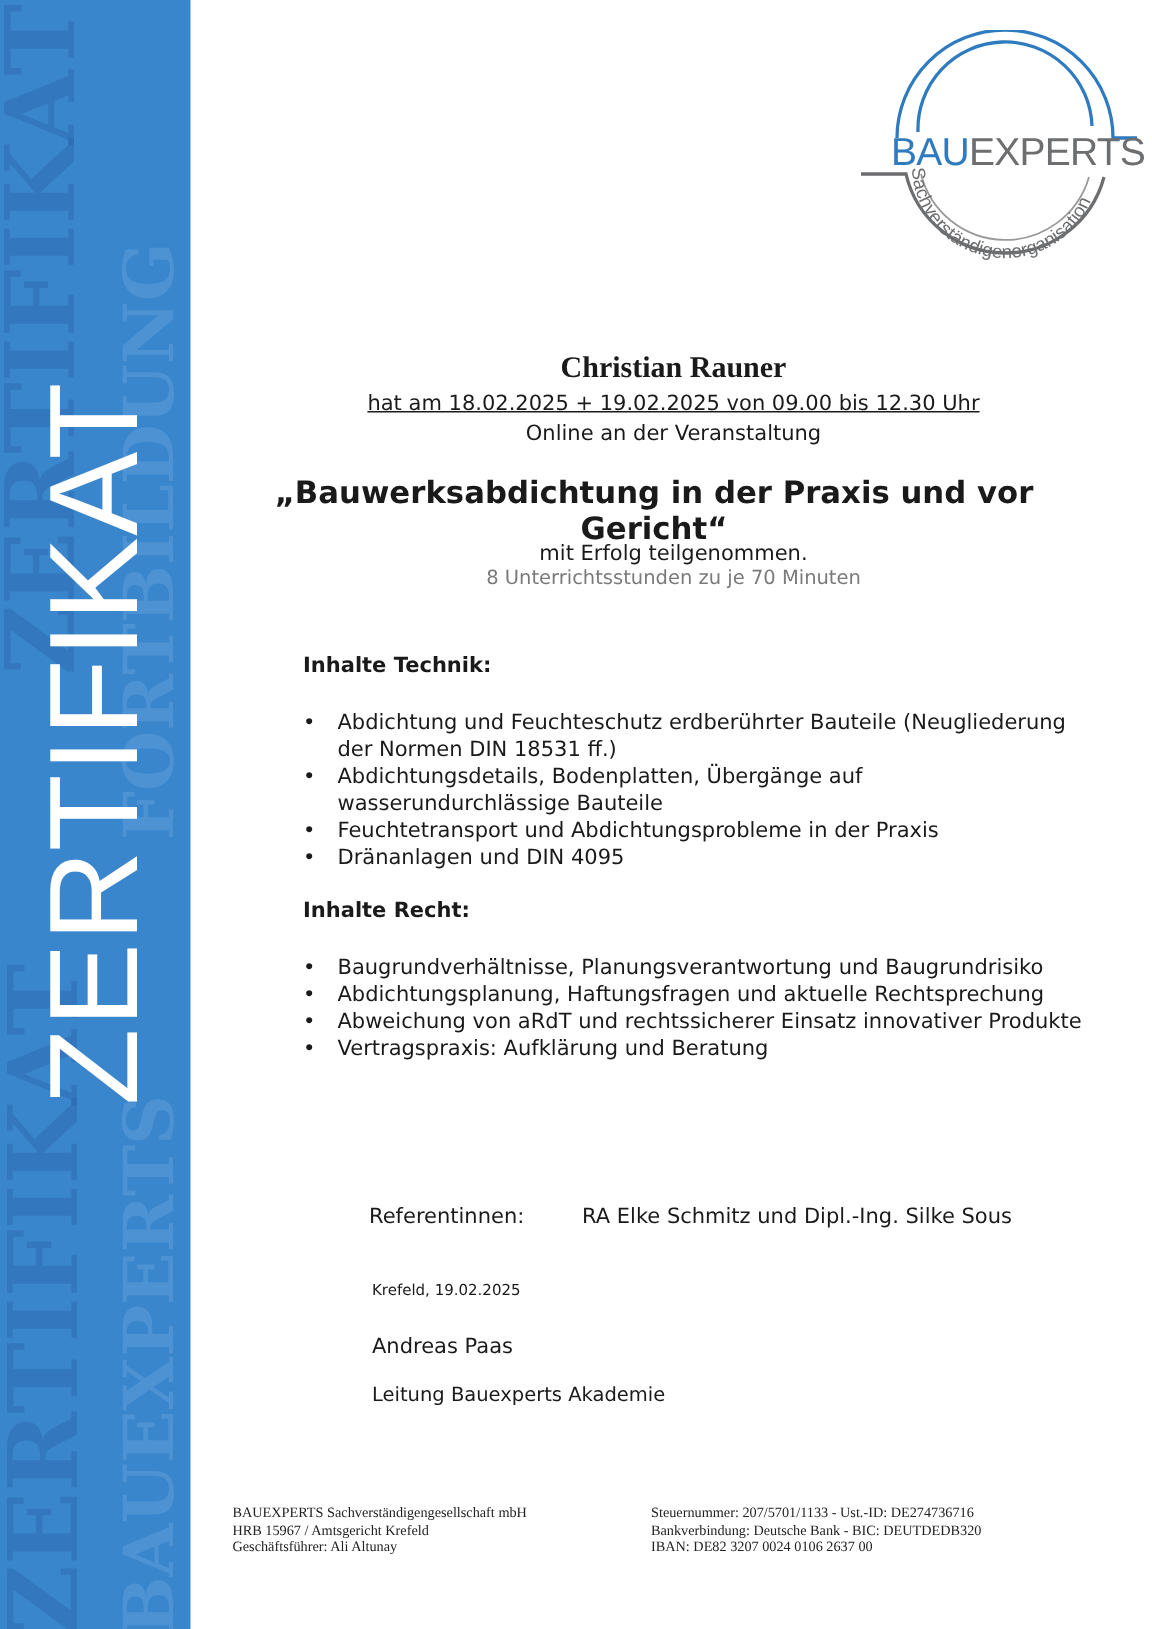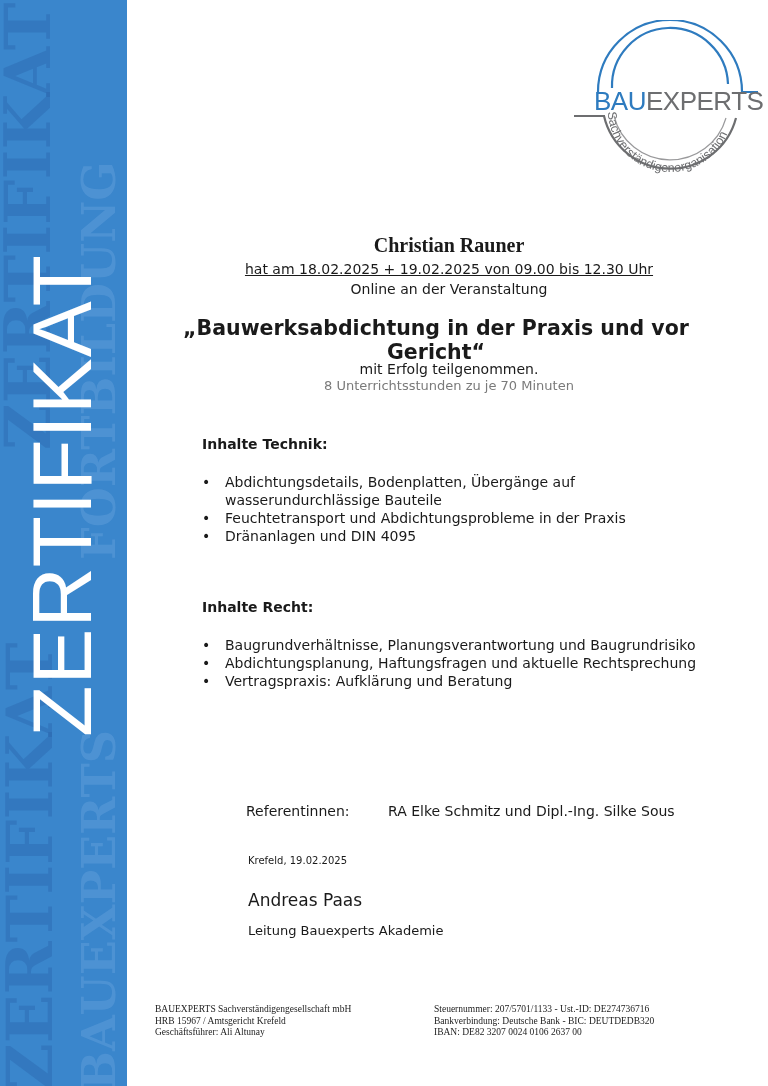--- a/index.html
+++ b/index.html
@@ -34,21 +34,21 @@
     .course { top: 316px; font-size: 20.5px; font-weight: bold; left: 136px; width: 600px; }
     .success { top: 361px; font-size: 14px; }
     .hours { top: 378px; font-size: 13px; color: #7a7a7a; }
     .section-title { position: absolute; left: 202px; font-size: 14px; font-weight: bold; }
     ul.items { position: absolute; left: 202px; margin: 0; padding: 0; list-style: none; font-size: 14px; line-height: 18px; width: 520px; }
     ul.items li { position: relative; padding-left: 23px; }
     ul.items li::before { content: "•"; position: absolute; left: 0; top: 0; }
     .ref-label { position: absolute; left: 246px; top: 803px; font-size: 14px; }
     .ref-names { position: absolute; left: 388px; top: 803px; font-size: 14px; }
     .place-date { position: absolute; left: 248px; top: 855px; font-size: 10px; }
-    .signer { position: absolute; left: 248px; top: 890px; font-size: 17px; }
+    .signer { position: absolute; left: 248px; top: 890px; font-size: 14px; }
     .signer-role { position: absolute; left: 248px; top: 923px; font-size: 13px; }
     .footer-col { position: absolute; top: 1004px; font-family: "Liberation Serif", serif; font-size: 9.5px; line-height: 11.5px; color: #222; }
     .footer-left { left: 155px; }
     .footer-right { left: 434px; }
   </style>
 </head>
 <body>
 
 <div class="sidebar">
   <div class="wm" style="left:-8px; top:1090px; font-size:64px;">ZERTIFIKAT</div>
@@ -78,29 +78,31 @@
 
 <div class="center name">Christian Rauner</div>
 <div class="center line1">hat am 18.02.2025 + 19.02.2025 von 09.00 bis 12.30 Uhr</div>
 <div class="center line2">Online an der Veranstaltung</div>
 <div class="center course">„Bauwerksabdichtung in der Praxis und vor Gericht“</div>
 <div class="center success">mit Erfolg teilgenommen.</div>
 <div class="center hours">8 Unterrichtsstunden zu je 70 Minuten</div>
 
 <div class="section-title" style="top:436px;">Inhalte Technik:</div>
 <ul class="items" style="top:473px;">
+  <li>Abdichtung und Feuchteschutz erdberührter Bauteile (Neugliederung der Normen DIN 18531 ff.)</li>
   <li style="width:400px;">Abdichtungsdetails, Bodenplatten, Übergänge auf wasserundurchlässige Bauteile</li>
   <li>Feuchtetransport und Abdichtungsprobleme in der Praxis</li>
   <li>Dränanlagen und DIN 4095</li>
 </ul>
 
 <div class="section-title" style="top:599px;">Inhalte Recht:</div>
 <ul class="items" style="top:636px; width:540px;">
   <li>Baugrundverhältnisse, Planungsverantwortung und Baugrundrisiko</li>
   <li>Abdichtungsplanung, Haftungsfragen und aktuelle Rechtsprechung</li>
+  <li>Abweichung von aRdT und rechtssicherer Einsatz innovativer Produkte</li>
   <li>Vertragspraxis: Aufklärung und Beratung</li>
 </ul>
 
 <div class="ref-label">Referentinnen:</div>
 <div class="ref-names">RA Elke Schmitz und Dipl.-Ing. Silke Sous</div>
 <div class="place-date">Krefeld, 19.02.2025</div>
 <div class="signer">Andreas Paas</div>
 <div class="signer-role">Leitung Bauexperts Akademie</div>
 
 <div class="footer-col footer-left">

